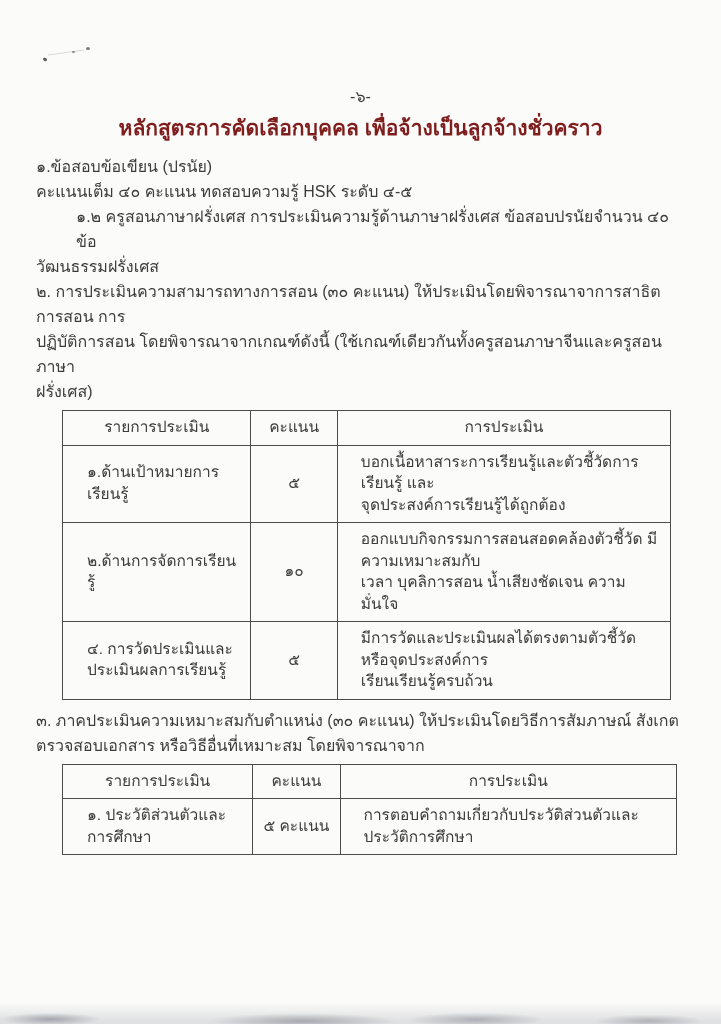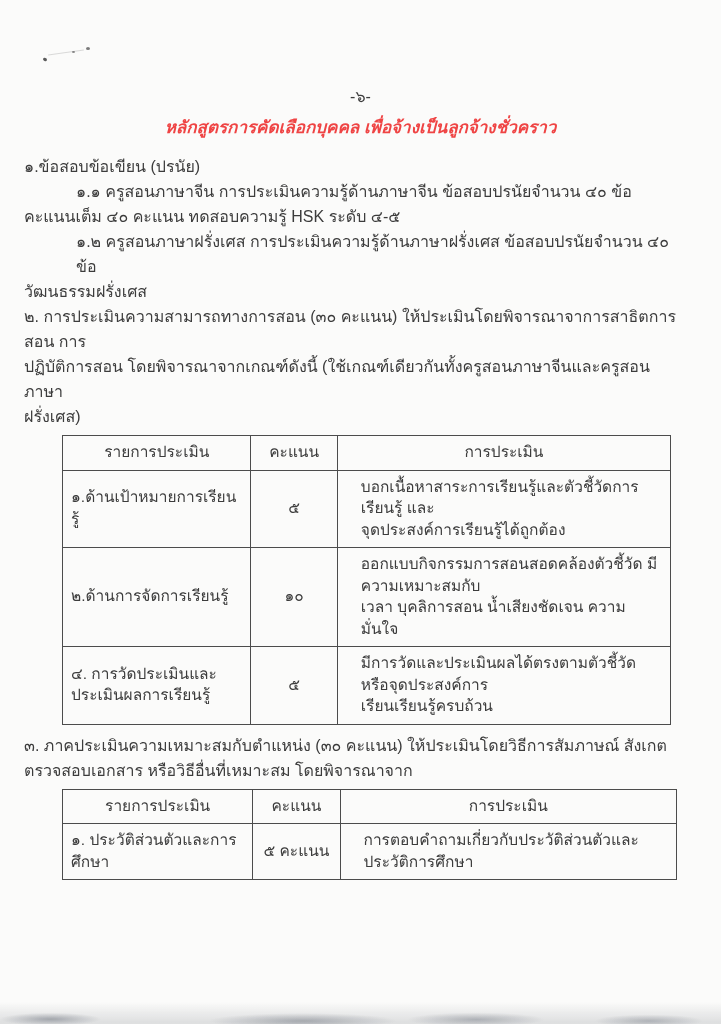--- a/index.html
+++ b/index.html
@@ -22,28 +22,27 @@
   .page-number {
     margin: 0;
     padding-top: 84px;
     text-align: center;
     font-size: 15px;
     line-height: 20px;
   }
   .title-line {
     text-align: center;
     font-weight: 700;
-    font-size: 17px;
+    font-size: 21px;
     line-height: 25px;
-    color: #ef4444;
-    font-style: italic;
+    color: #7f1d1d;
   }
   .title-block { margin-top: 6px; }
   .bodytext { font-size: 16px; line-height: 25px; color: #3c3c3c; }
-  .line { margin: 0 40px 0 24px; }
+  .line { margin: 0 40px 0 36px; }
   .line.indented { margin-left: 76px; }
   .sec-heading { margin-top: 14px; }
   .eval-table {
     border-collapse: collapse;
     table-layout: fixed;
     margin: 6px 0 8px 62px;
     width: 609px;
     font-size: 15.5px;
   }
   .eval-table.t2 { width: 615px; }
@@ -52,21 +51,21 @@
     font-weight: 400;
     white-space: pre-line;
     line-height: 21.5px;
     color: #3c3c3c;
   }
   .eval-table th {
     text-align: center;
     padding: 5px 16px 7px;
   }
   .eval-table td { vertical-align: middle; }
-  .eval-table td.c1 { padding: 5px 6px 7px 8px; text-align: left; }
+  .eval-table td.c1 { padding: 5px 6px 7px 24px; text-align: left; }
   .eval-table td.c2 { padding: 5px 2px 7px; text-align: center; }
   .eval-table td.c3 { padding: 5px 10px 7px 23px; text-align: left; }
   .col-item  { width: 31%; }
   .col-score { width: 14.2%; }
   .col-desc  { width: 54.8%; }
 
   
   .pen-marks { position: absolute; left: 0; top: 0; }
   .pen-dot {
     position: absolute;
@@ -109,21 +108,20 @@
     <span class="pen-dot d3"></span>
   </div>
 
   <div class="page-number bodytext">-๖-</div>
 
   <div class="title-block">
     <div class="title-line">หลักสูตรการคัดเลือกบุคคล เพื่อจ้างเป็นลูกจ้างชั่วคราว</div>
   </div>
 
   <div class="bodytext sec-heading line">๑.ข้อสอบข้อเขียน (ปรนัย)</div>
-  <div class="bodytext line indented">๑.๑ ครูสอนภาษาจีน การประเมินความรู้ด้านภาษาจีน ข้อสอบปรนัยจำนวน ๔๐ ข้อ</div>
   <div class="bodytext line">คะแนนเต็ม  ๔๐ คะแนน ทดสอบความรู้ HSK ระดับ ๔-๕</div>
   <div class="bodytext line indented">๑.๒  ครูสอนภาษาฝรั่งเศส การประเมินความรู้ด้านภาษาฝรั่งเศส ข้อสอบปรนัยจำนวน ๔๐ ข้อ</div>
   <div class="bodytext line">วัฒนธรรมฝรั่งเศส</div>
 
   <div class="bodytext line">๒. การประเมินความสามารถทางการสอน (๓๐ คะแนน) ให้ประเมินโดยพิจารณาจาการสาธิตการสอน การ</div>
   <div class="bodytext line">ปฏิบัติการสอน โดยพิจารณาจากเกณฑ์ดังนี้  (ใช้เกณฑ์เดียวกันทั้งครูสอนภาษาจีนและครูสอนภาษา</div>
   <div class="bodytext line">ฝรั่งเศส)</div>
 
   <table class="eval-table t1">
     <colgroup>

